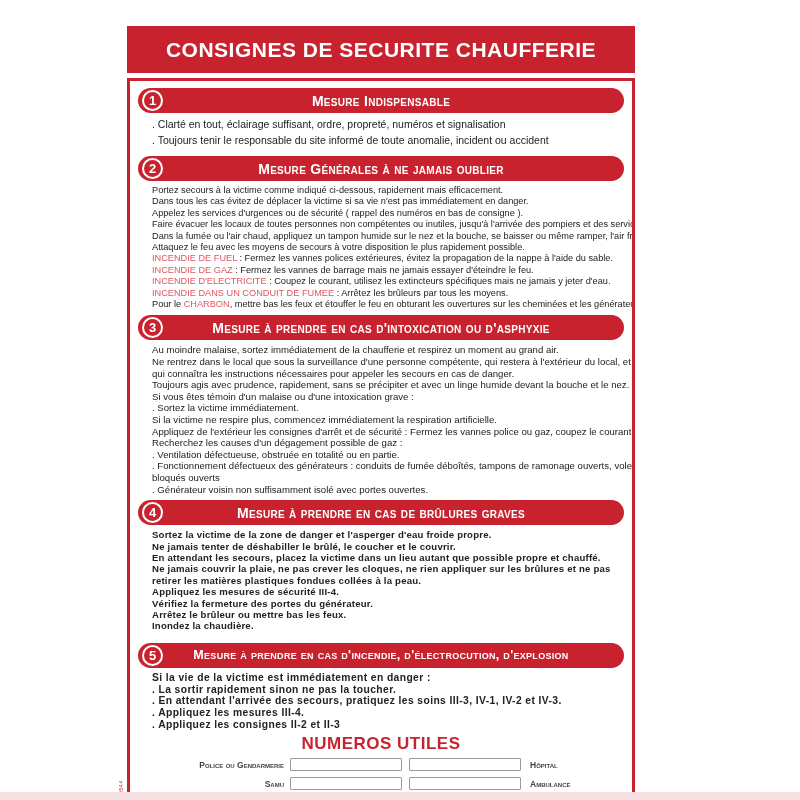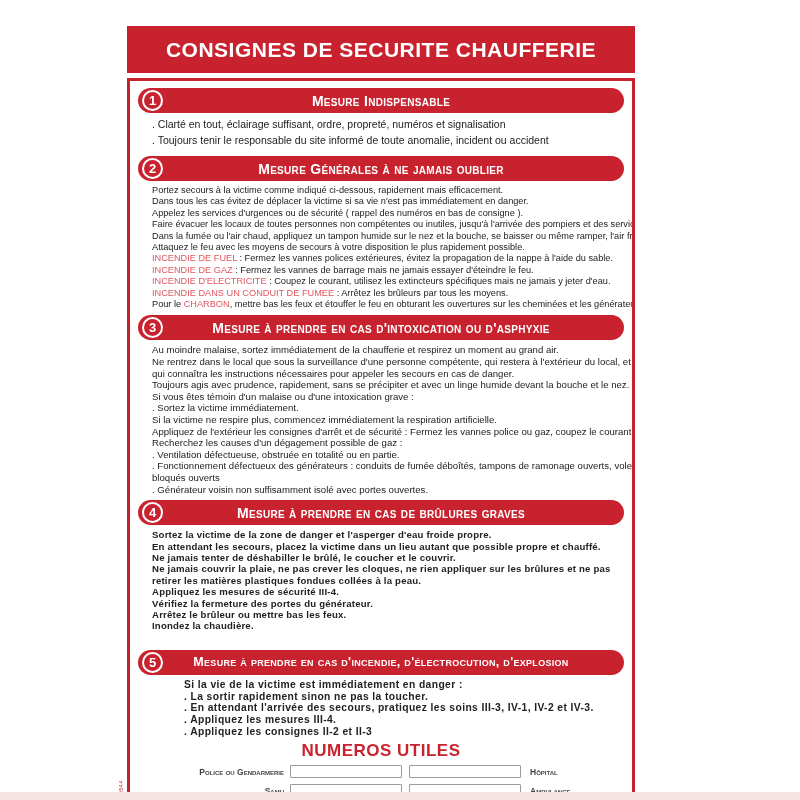--- a/index.html
+++ b/index.html
@@ -45,22 +45,22 @@
     flex:1;text-align:center;color:#fff;font-weight:bold;
     font-variant:small-caps;font-size:14px;letter-spacing:.3px;
     margin-right:25px;
   }
   .sec-body{color:var(--txt);padding:4px 10px 6px 22px;}
   .line{white-space:nowrap;}
   .kw{color:var(--kw);}
   .s1 .sec-body{font-size:10.5px;line-height:15.5px;padding-bottom:8px;}
   .s2 .sec-body{font-size:9.2px;line-height:11.4px;padding-bottom:5px;}
   .s3 .sec-body{font-size:9.6px;line-height:11.6px;padding-bottom:5px;}
-  .s4 .sec-body{font-size:9.6px;line-height:11.4px;font-weight:bold;letter-spacing:.2px;padding-bottom:18px;border-radius:10px;}
-  .s5 .sec-body{font-size:10.3px;line-height:11.8px;font-weight:bold;letter-spacing:.4px;padding-bottom:2px;margin-left:32px;}
+  .s4 .sec-body{font-size:9.6px;line-height:11.4px;font-weight:bold;letter-spacing:.2px;padding-bottom:11px;border-radius:10px;}
+  .s5 .sec-body{font-size:10.3px;line-height:11.8px;font-weight:bold;letter-spacing:.4px;padding-bottom:2px;}
   .s5 .sec-title{font-size:12.5px;}
   .numeros-title{
     text-align:center;color:var(--red);font-weight:bold;font-size:17px;
     letter-spacing:.5px;margin:1px 0 4px 0;
   }
   .phone-row{
     display:flex;align-items:center;margin:0 10px 5px 10px;height:14px;
   }
   .phone-label-left{
     width:150px;text-align:right;font-variant:small-caps;font-weight:bold;
@@ -137,22 +137,22 @@
             <div class="line">. Générateur voisin non suffisamment isolé avec portes ouvertes.</div>
           </div>
         </div>
         <div class="sec s4">
           <div class="sec-bar">
             <span class="badge">4</span>
             <span class="sec-title">Mesure à prendre en cas de brûlures graves</span>
           </div>
           <div class="sec-body">
             <div class="line">Sortez la victime de la zone de danger et l'asperger d'eau froide propre.</div>
+            <div class="line">Ne jamais tenter de déshabiller le brûlé, le coucher et le couvrir.</div>
             <div class="line">En attendant les secours, placez la victime dans un lieu autant que possible propre et chauffé.</div>
-            <div class="line">Ne jamais tenter de déshabiller le brûlé, le coucher et le couvrir.</div>
             <div class="line">Ne jamais couvrir la plaie, ne pas crever les cloques, ne rien appliquer sur les brûlures et ne pas</div>
             <div class="line">retirer les matières plastiques fondues collées à la peau.</div>
             <div class="line">Appliquez les mesures de sécurité III-4.</div>
             <div class="line">Vérifiez la fermeture des portes du générateur.</div>
             <div class="line">Arrêtez le brûleur ou mettre bas les feux.</div>
             <div class="line">Inondez la chaudière.</div>
           </div>
         </div>
         <div class="sec s5">
           <div class="sec-bar">

